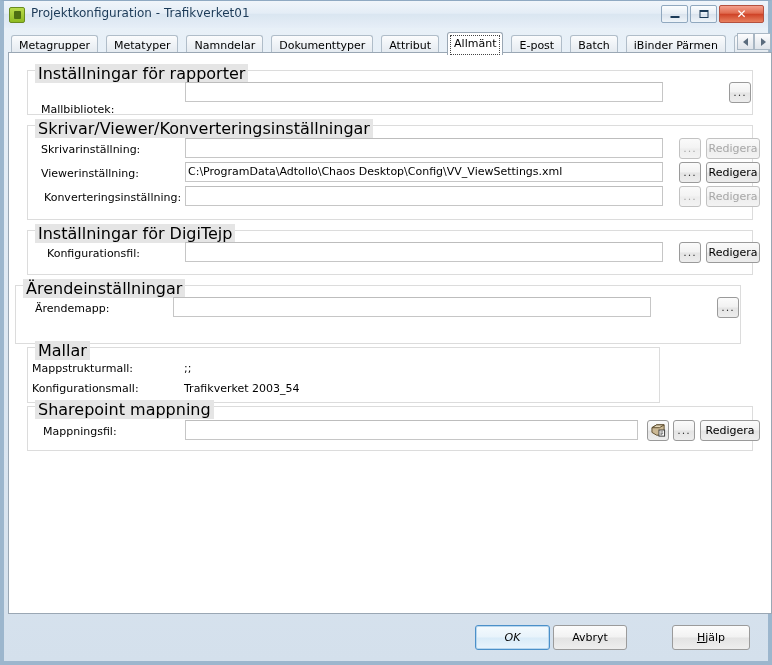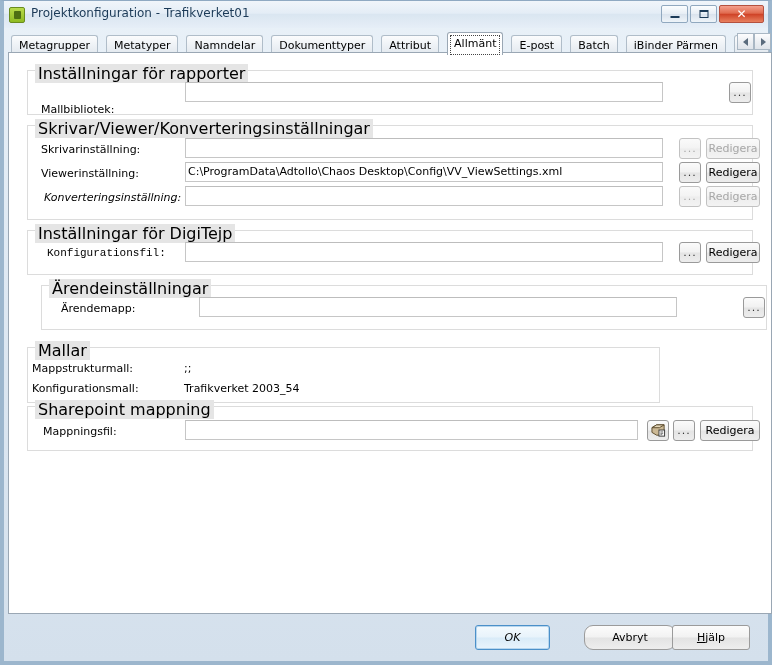--- a/index.html
+++ b/index.html
@@ -366,35 +366,35 @@
         <span class="lbl" style="left:13px; top:17px;">Skrivarinställning:</span>
         <div class="tbox" style="left:157px; top:12px; width:478px;"></div>
         <div class="btn dots disabled" style="left:651px; top:12px;">...</div>
         <div class="btn disabled" style="left:678px; top:12px; width:54px;">Redigera</div>
 
         <span class="lbl" style="left:13px; top:41px;">Viewerinställning:</span>
         <div class="tbox" style="left:157px; top:36px; width:478px;">C:\ProgramData\Adtollo\Chaos Desktop\Config\VV_ViewSettings.xml</div>
         <div class="btn dots" style="left:651px; top:36px;">...</div>
         <div class="btn" style="left:678px; top:36px; width:54px;">Redigera</div>
 
-        <span class="lbl" style="left:16px; top:65px;font-style:italic;">Konverteringsinställning:</span>
+        <span class="lbl" style="left:16px; top:65px;">Konverteringsinställning:</span>
         <div class="tbox" style="left:157px; top:60px; width:478px;"></div>
         <div class="btn dots disabled" style="left:651px; top:60px;">...</div>
         <div class="btn disabled" style="left:678px; top:60px; width:54px;">Redigera</div>
       </div>
 
       <div class="group" style="left:18px; top:177px; width:726px; height:45px;">
         <span class="legend">Inställningar för DigiTejp</span>
-        <span class="lbl" style="left:19px; top:16px;font-family:Liberation Mono, monospace;">Konfigurationsfil:</span>
+        <span class="lbl" style="left:19px; top:16px;">Konfigurationsfil:</span>
         <div class="tbox" style="left:157px; top:11px; width:478px;"></div>
         <div class="btn dots" style="left:651px; top:11px;">...</div>
         <div class="btn" style="left:678px; top:11px; width:54px;">Redigera</div>
       </div>
 
-      <div class="group" style="left:32px; top:232px; width:726px; height:45px;">
+      <div class="group" style="left:6px; top:232px; width:726px; height:59px;">
         <span class="legend">Ärendeinställningar</span>
         <span class="lbl" style="left:19px; top:16px;">Ärendemapp:</span>
         <div class="tbox" style="left:157px; top:11px; width:478px;"></div>
         <div class="btn dots" style="left:701px; top:11px;">...</div>
       </div>
 
       <div class="group" style="left:18px; top:294px; width:633px; height:56px;">
         <span class="legend">Mallar</span>
         <span class="lbl" style="left:4px; top:14px;">Mappstrukturmall:</span>
         <span class="val" style="left:156px; top:14px;">;;</span>
@@ -415,20 +415,20 @@
           </svg>
         </div>
         <div class="btn dots" style="left:645px; top:13px;">...</div>
         <div class="btn" style="left:672px; top:13px; width:60px;">Redigera</div>
       </div>
 
     </div>
 
     <div class="bottombar">
       <div class="bbtn default" style="left:471px; top:12px; width:75px;">OK</div>
-      <div class="bbtn" style="left:580px; top:12px; width:92px;border-radius:9px;">Avbryt</div>
+      <div class="bbtn" style="left:549px; top:12px; width:74px;">Avbryt</div>
       <div class="bbtn" style="left:668px; top:12px; width:78px;">
         <span class="mn">H</span><span>jälp</span>
       </div>
     </div>
 
   </div>
 </div>
 
 </body></html>

